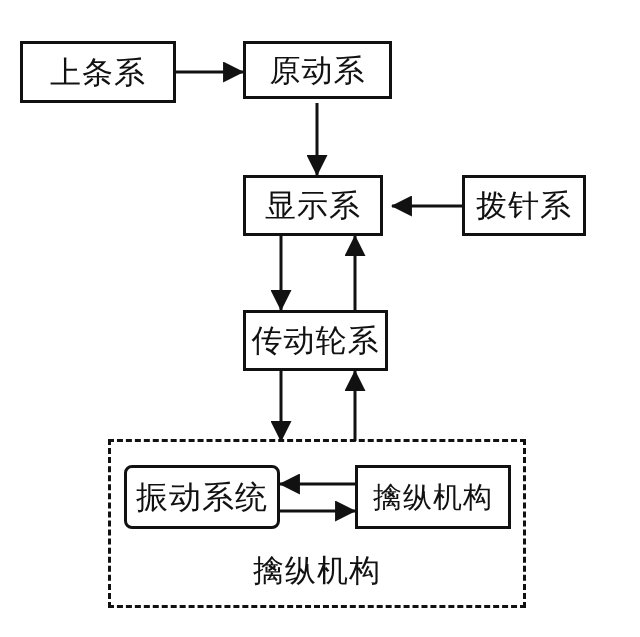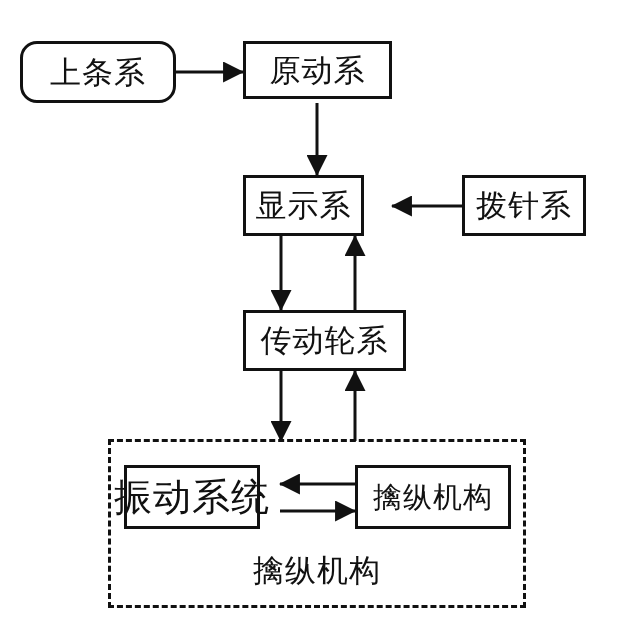--- a/index.html
+++ b/index.html
@@ -45,26 +45,26 @@
     background: transparent;
   }
   .group-caption {
     position: absolute;
     color: #111111;
     letter-spacing: 1px;
     white-space: nowrap;
     text-align: center;
   }
   
-  #box-winding   { left: 20px;  top: 41px;  width: 156px; height: 62px; font-size: 31px; border-radius: 17px; }
+  #box-winding   { left: 20px;  top: 41px;  width: 156px; height: 62px; font-size: 31px; }
   #box-power     { left: 243px; top: 41px;  width: 149px; height: 58px; font-size: 31px; justify-content: center; }
-  #box-display   { left: 243px; top: 175px; width: 121px; height: 61px; font-size: 31px; }
+  #box-display   { left: 243px; top: 175px; width: 140px; height: 61px; font-size: 31px; }
   #box-handset   { left: 462px; top: 175px; width: 124px; height: 61px; font-size: 31px; }
-  #box-gear      { left: 243px; top: 310px; width: 163px; height: 61px; font-size: 31px; }
-  #box-vibration { left: 124px; top: 465px; width: 136px; height: 64px; font-size: 38px; }
+  #box-gear      { left: 243px; top: 310px; width: 145px; height: 61px; font-size: 31px; }
+  #box-vibration { left: 124px; top: 465px; width: 156px; height: 64px; font-size: 32px; border-radius: 8px; }
   #box-escape    { left: 355px; top: 465px; width: 156px; height: 64px; font-size: 29px; }
   #group-regulator { left: 108px; top: 439px; width: 418px; height: 169px; }
   #caption-regulator { left: 108px; top: 550px; width: 418px; font-size: 31px; }
 </style>
 </head>
 <body>
 
 <div id="canvas">
 
   <svg id="diagram-svg" viewBox="0 0 640 637" xmlns="http://www.w3.org/2000/svg">

